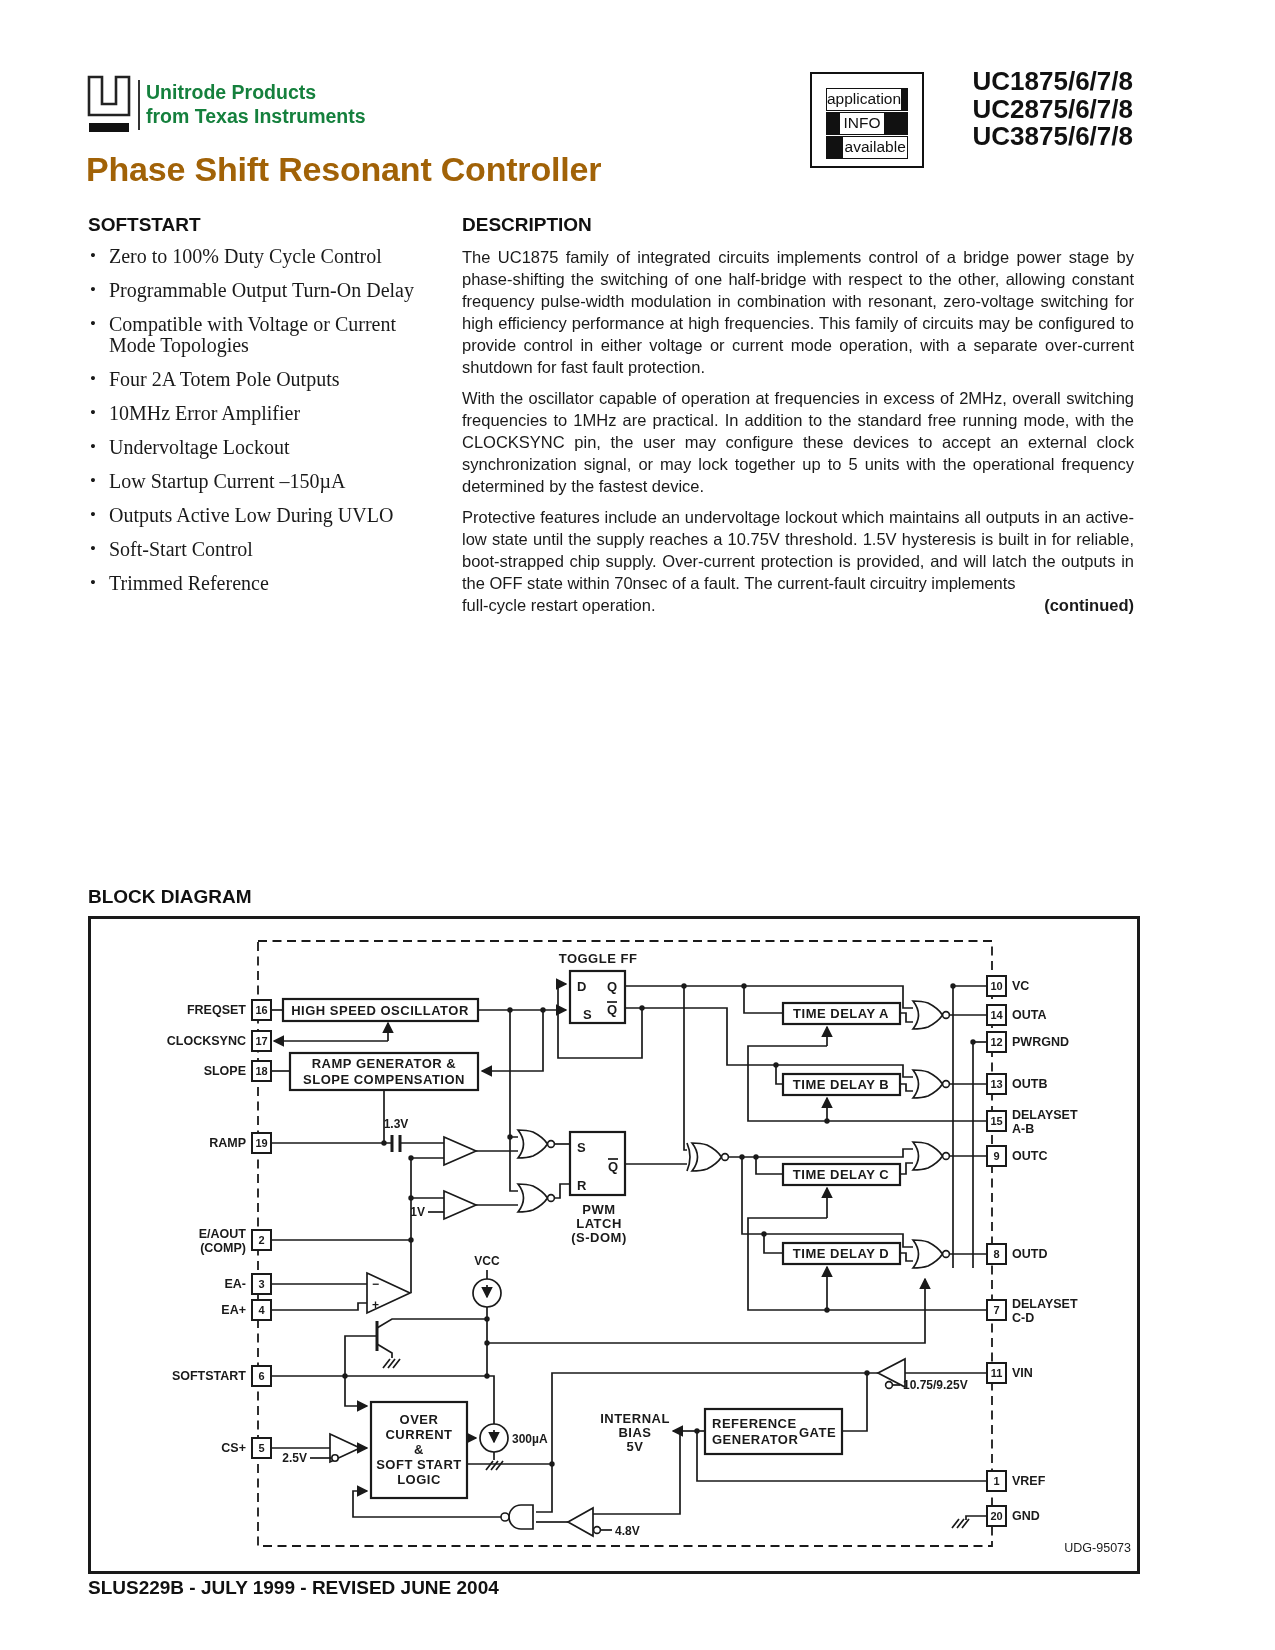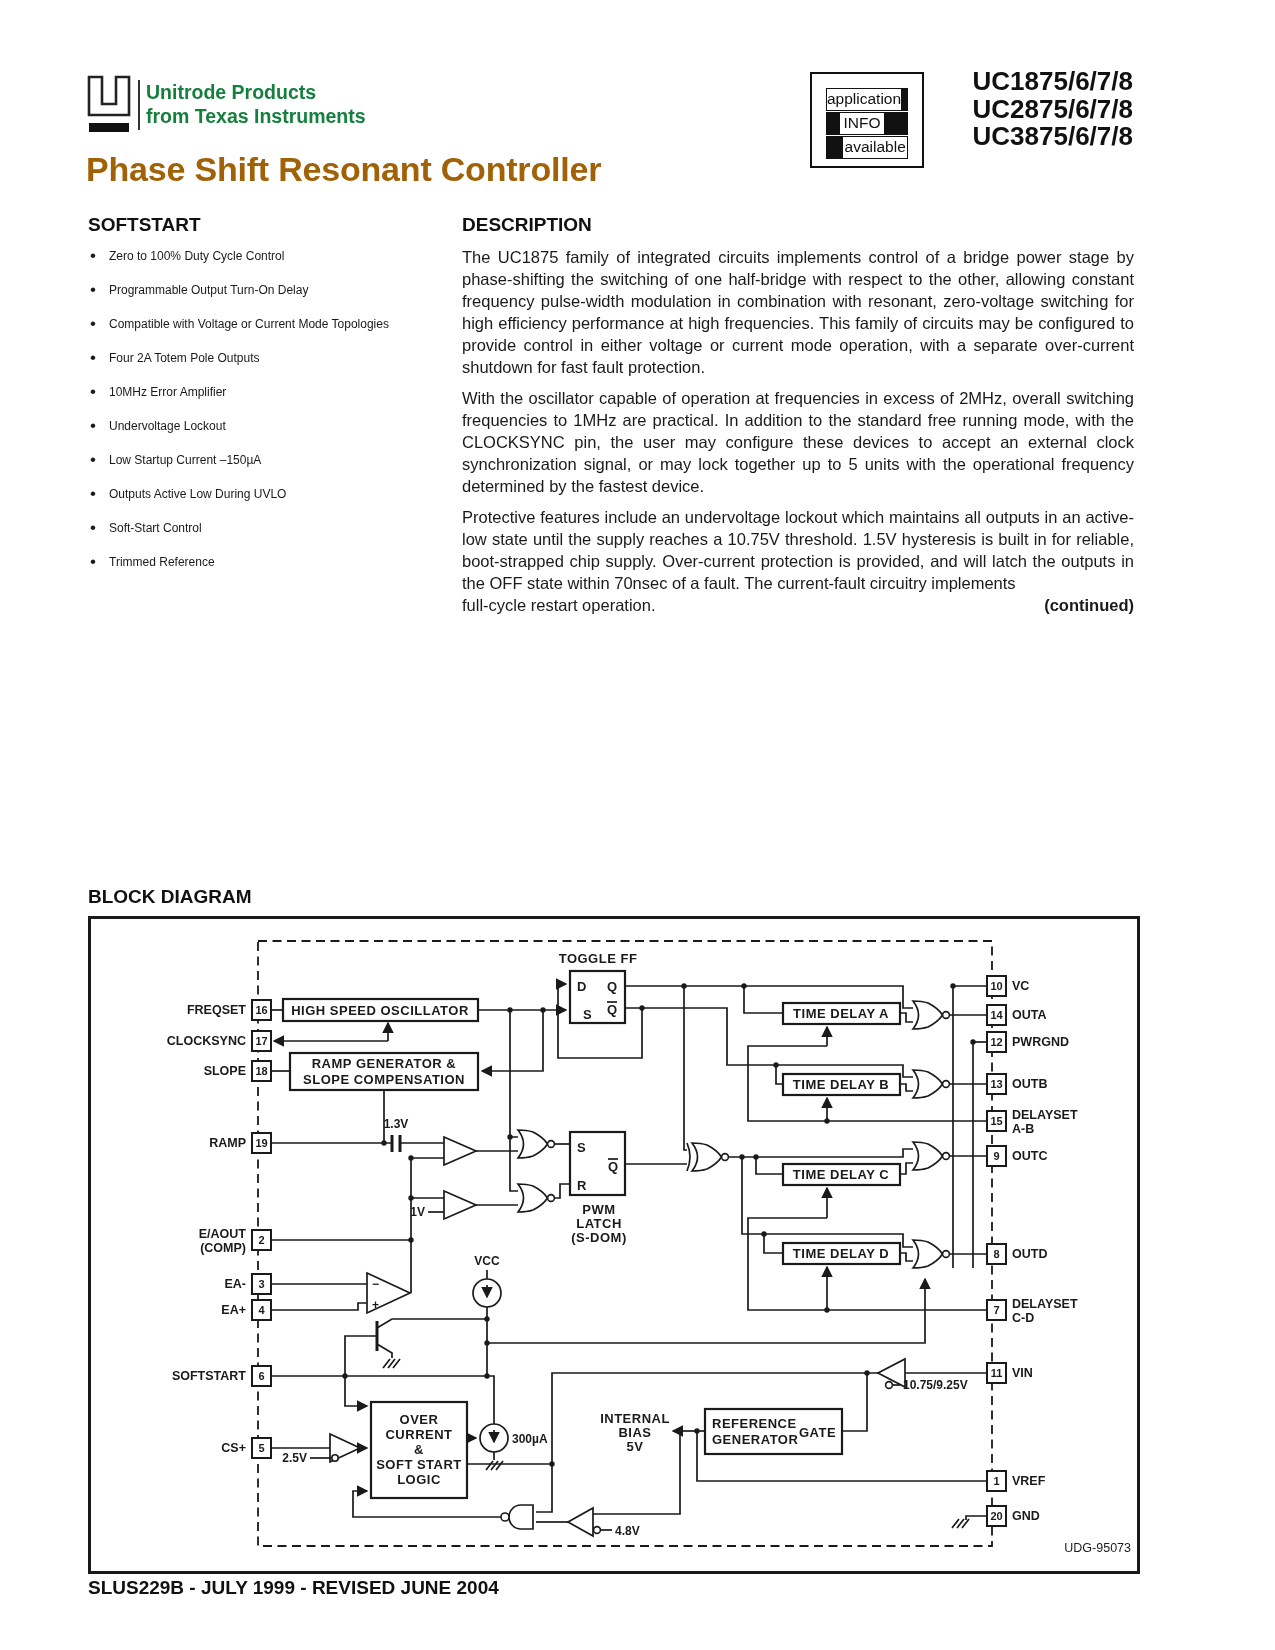--- a/index.html
+++ b/index.html
@@ -17,21 +17,21 @@
   #appinfo .row { display:flex; height:23px; margin-bottom:1px; }
   #appinfo .lbl { border:1.8px solid #111; background:#fff; font-size:15.5px; text-align:center; line-height:20px; color:#111; }
   #appinfo .blk { background:#111; }
 
   #part-numbers { right:142px; top:68px; text-align:left; font-weight:bold; font-size:26px; line-height:27.5px; color:#111; }
 
   
   .colhead { font-weight:bold; font-size:19px; color:#111; margin-bottom:10px; }
   #features { left:88px; top:214px; width:356px; }
   #features ul { list-style:none; }
-  #features li { font-size:12px; line-height:21px; margin-bottom:13px; padding-left:21px; position:relative; }
+  #features li { font-size:20px; line-height:21px; margin-bottom:13px; padding-left:21px; position:relative;font-family:Liberation Serif, serif; }
   #features li:before { content:"•"; position:absolute; left:2px; top:-1px; font-size:17px; }
   #description { left:462px; top:214px; width:672px; }
   #description p { font-size:16.5px; line-height:22px; text-align:justify; margin-bottom:9px; }
   #desc-lastline { display:flex; justify-content:space-between; font-size:16.5px; line-height:22px; }
   #desc-lastline .cont { font-weight:bold; }
 
   #diagram-heading { left:88px; top:886px; font-weight:bold; font-size:19px; color:#111; }
   #diagram-wrap { left:88px; top:916px; width:1052px; height:659px; }
 
   #doc-footer { left:88px; top:1577px; font-weight:bold; font-size:19px; color:#111; }

